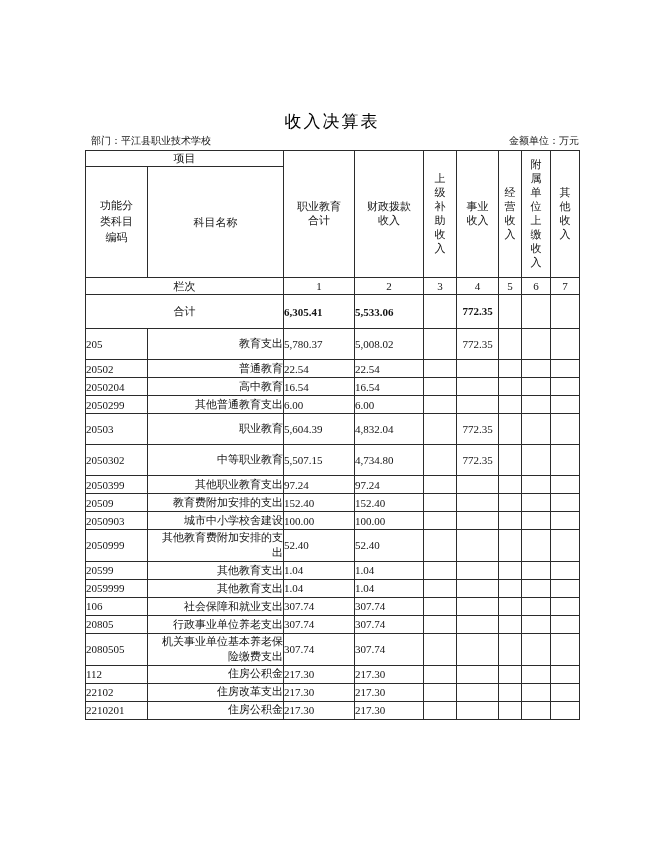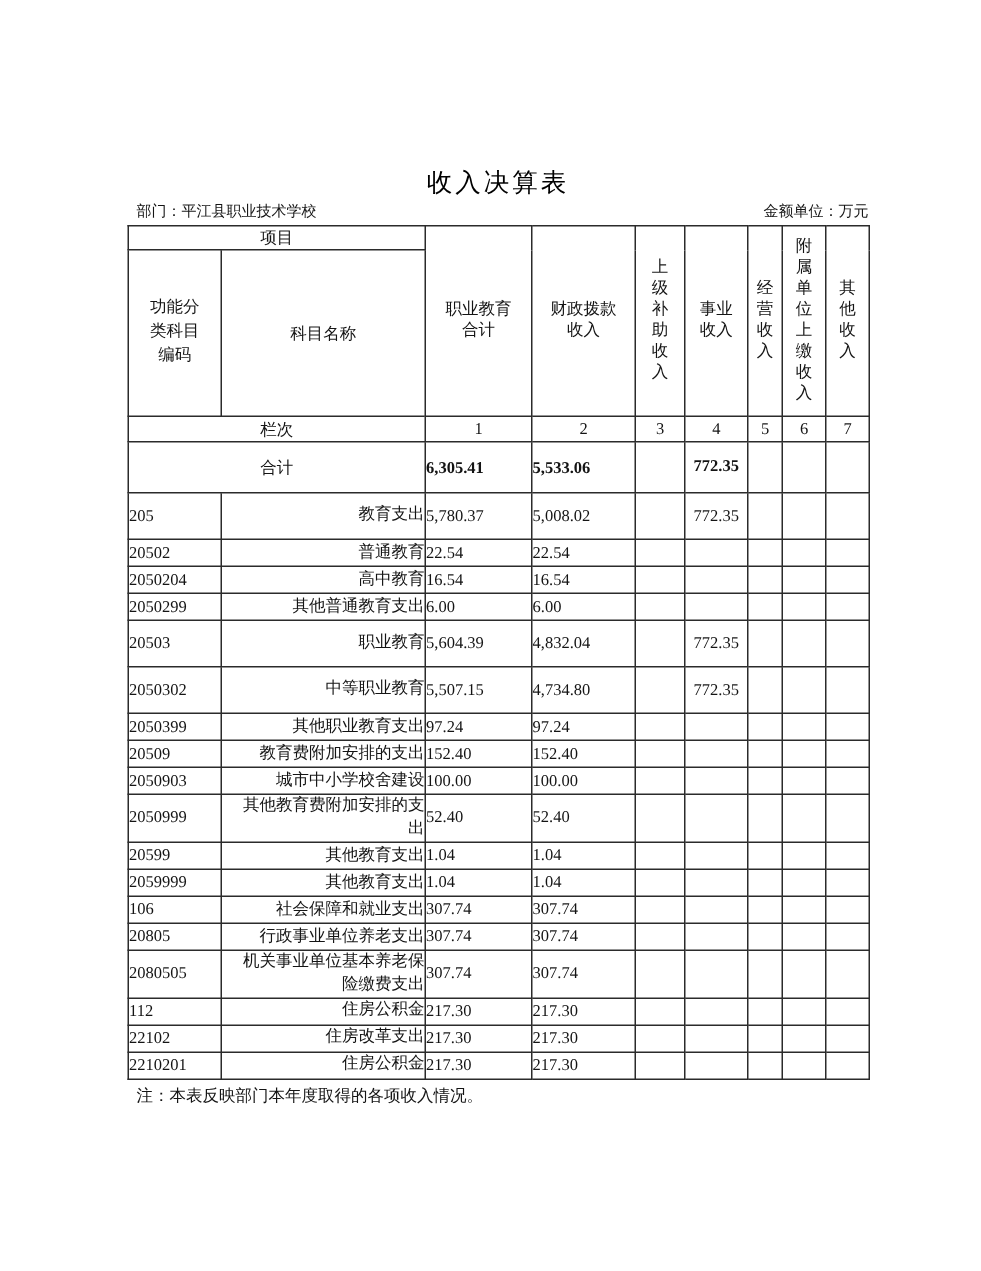--- a/index.html
+++ b/index.html
@@ -328,15 +328,14 @@
     <td class="c-num">217.30</td>
     <td class="c-sm"></td>
     <td class="c-sm"></td>
     <td class="c-sm"></td>
     <td class="c-sm"></td>
     <td class="c-sm"></td>
   </tr>
         </tbody>
     </table>
 
-    <div class="note">注：本表反映部门本年度取得的各项收入情况。</div>
   </div>
 </div>
 
 </body></html>

